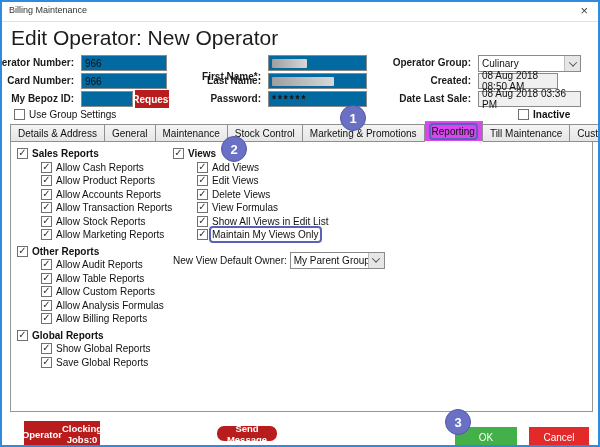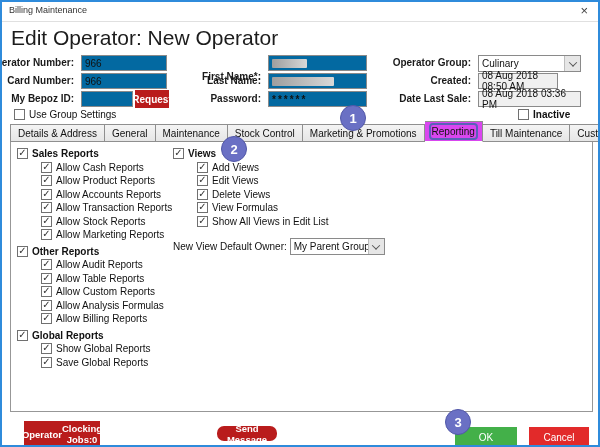--- a/index.html
+++ b/index.html
@@ -238,20 +238,24 @@
           <span class="cbl">Delete Views</span>
         </div>
       <div class="row item">
           <span class="cb checked"></span>
           <span class="cbl">View Formulas</span>
         </div>
       <div class="row item">
           <span class="cb checked"></span>
           <span class="cbl">Show All Views in Edit List</span>
         </div>
+      <div class="row item">
+          <span class="cb checked"></span>
+          <span class="cbl hl-item">Maintain My Views Only</span>
+        </div>
 
       <div class="nvrow">
         <span class="nvlbl">New View Default Owner:</span>
         <div class="combo inline">
           <span class="ctext">My Parent Group</span>
           <span class="carrow">
               <i></i>
             </span>
         </div>
       </div>

